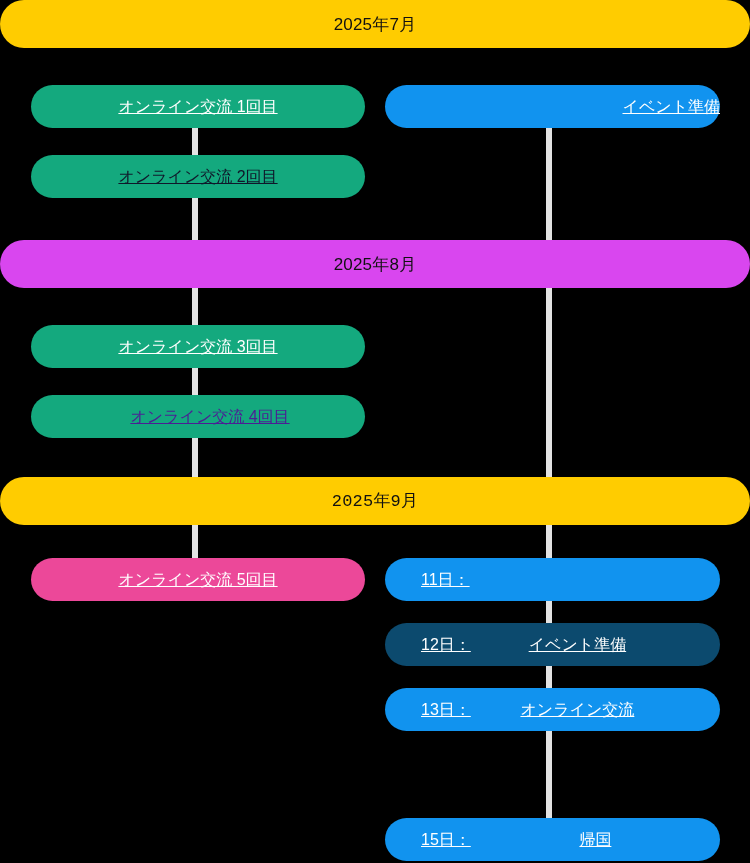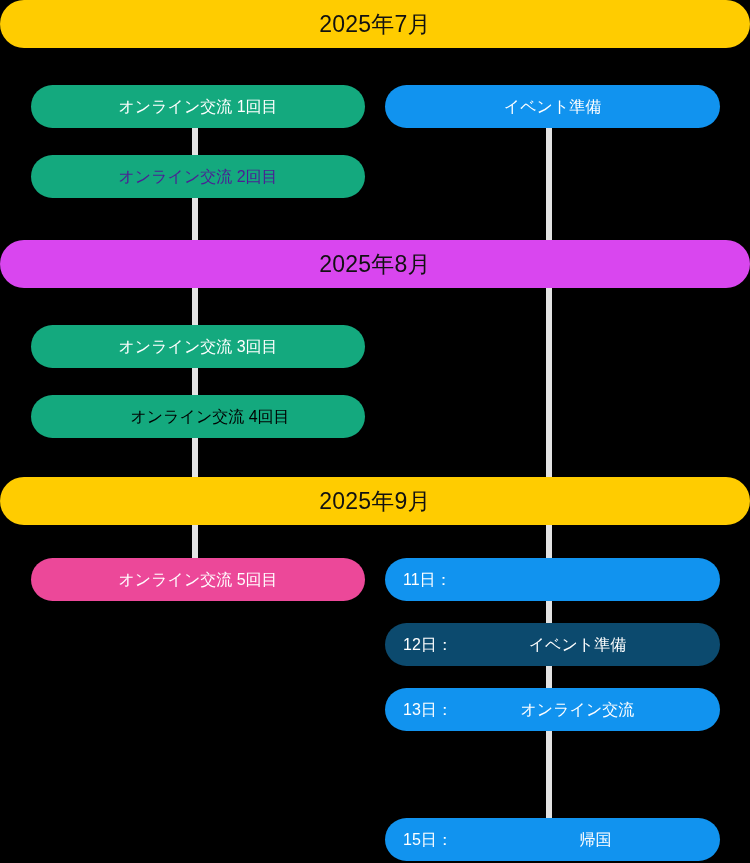--- a/index.html
+++ b/index.html
@@ -37,60 +37,62 @@
     height: 48px;
     background: #ffcc00;
     border-radius: 24px;
     z-index: 3;
     display: flex;
     align-items: center;
     justify-content: center;
   }
   .month-bar .month-label {
     color: #111111;
-    font-size: 23px;
+    font-size: 17px;
     letter-spacing: 0.2px;
     line-height: 1;
   }
 
   
   .pill {
     position: absolute;
     height: 43px;
     border-radius: 22px;
     z-index: 3;
     display: flex;
     align-items: center;
     justify-content: center;
     box-sizing: border-box;
   }
   .pill .pill-label {
     color: #ffffff;
     font-size: 16px;
     line-height: 1;
     white-space: nowrap;
+    text-decoration: underline;
   }
 
   .pill.left {
     left: 31px;
     width: 334px;
     background: #14a97e;
   }
   .pill.right {
     left: 385px;
     width: 335px;
     background: #1193ef;
+    justify-content: flex-end;
   }
 
   
   .pill.right.dated .pill-label {
     display: flex;
     align-items: baseline;
     width: 100%;
-    padding: 0 18px;
+    padding: 0 36px;
     box-sizing: border-box;
   }
   .pill.right.dated .date-key {
     flex: 0 0 auto;
     text-align: left;
   }
   .pill.right.dated .date-task {
     flex: 1 1 auto;
     text-align: center;
   }
@@ -101,33 +103,33 @@
 <div id="timeline-canvas" style="background: rgb(0, 0, 0);">
     <div class="rail" style="left: 192px; top: 106px; height: 474px; background: rgb(227, 227, 227);"></div>
     <div class="rail" style="left: 546px; top: 106px; height: 734px; background: rgb(227, 227, 227);"></div>
     <div class="month-bar" style="top: 0px; background: rgb(255, 204, 0);">
       <span class="month-label" style="color: rgb(17, 17, 17);">2025年7月</span>
     </div>
     <div class="month-bar" style="top: 240px; background: #d946ef;">
       <span class="month-label" style="color: rgb(17, 17, 17);">2025年8月</span>
     </div>
     <div class="month-bar" style="top: 477px; background: rgb(255, 204, 0);">
-      <span class="month-label" style="color: rgb(17, 17, 17);">2025年9月</span>
+      <span class="month-label" style="color: rgb(17, 17, 17); font-family: Liberation Mono, monospace;">2025年9月</span>
     </div>
     <div class="pill left" style="top: 85px; background: rgb(20, 169, 126);">
       <span class="pill-label" style="color: rgb(255, 255, 255);">オンライン交流 1回目</span>
     </div>
     <div class="pill left" style="top: 155px; background: rgb(20, 169, 126);">
-      <span class="pill-label" style="color: #4c1d95;">オンライン交流 2回目</span>
+      <span class="pill-label" style="color: #0f172a;">オンライン交流 2回目</span>
     </div>
     <div class="pill left" style="top: 325px; background: rgb(20, 169, 126);">
       <span class="pill-label" style="color: rgb(255, 255, 255); text-align: right;">オンライン交流 3回目</span>
     </div>
     <div class="pill left" style="top: 395px; background: rgb(20, 169, 126);">
-      <span class="pill-label" style="color: #000000; margin-left: 24px;">オンライン交流 4回目</span>
+      <span class="pill-label" style="color: #4c1d95; margin-left: 24px;">オンライン交流 4回目</span>
     </div>
     <div class="pill left" style="top: 558px; background: #ec4899; justify-content: center;">
       <span class="pill-label" style="color: rgb(255, 255, 255);">オンライン交流 5回目</span>
     </div>
     <div class="pill right" style="top: 85px; background: rgb(17, 147, 239);">
       <span class="pill-label" style="color: rgb(255, 255, 255);">イベント準備</span>
     </div>
     <div class="pill right dated" style="top: 558px; background: rgb(17, 147, 239);">
       <span class="pill-label" style="color: rgb(255, 255, 255);">
         <span class="date-key">11日：</span>

